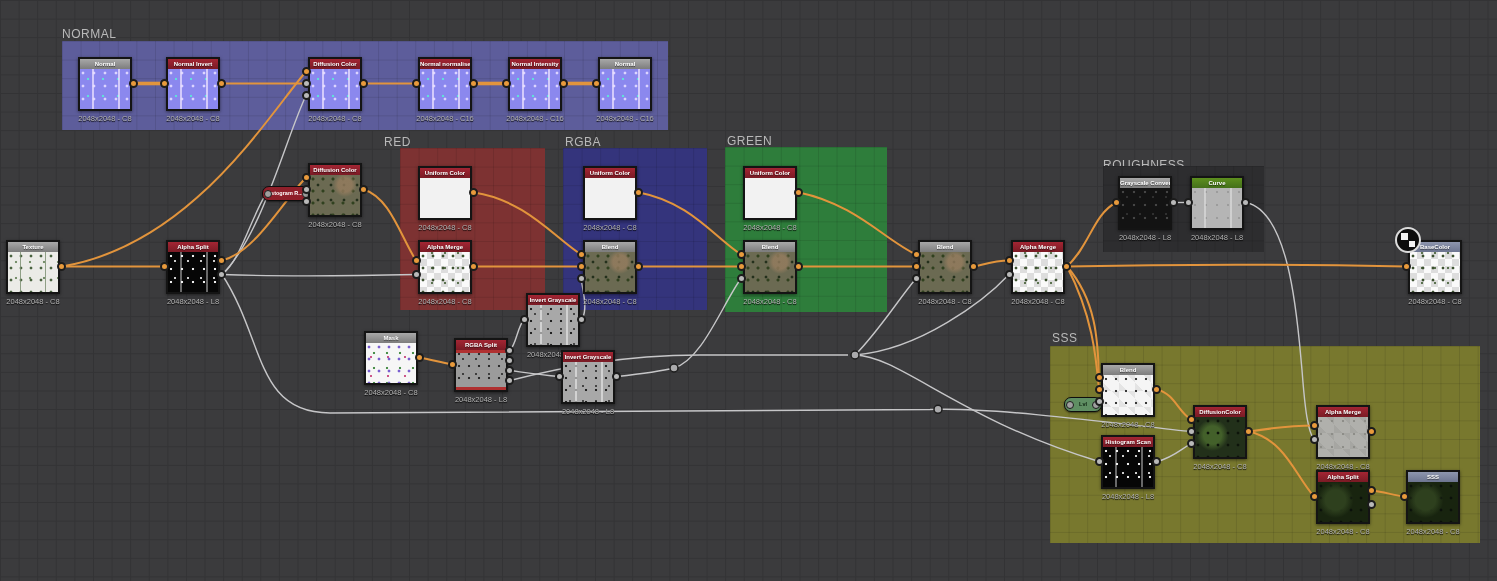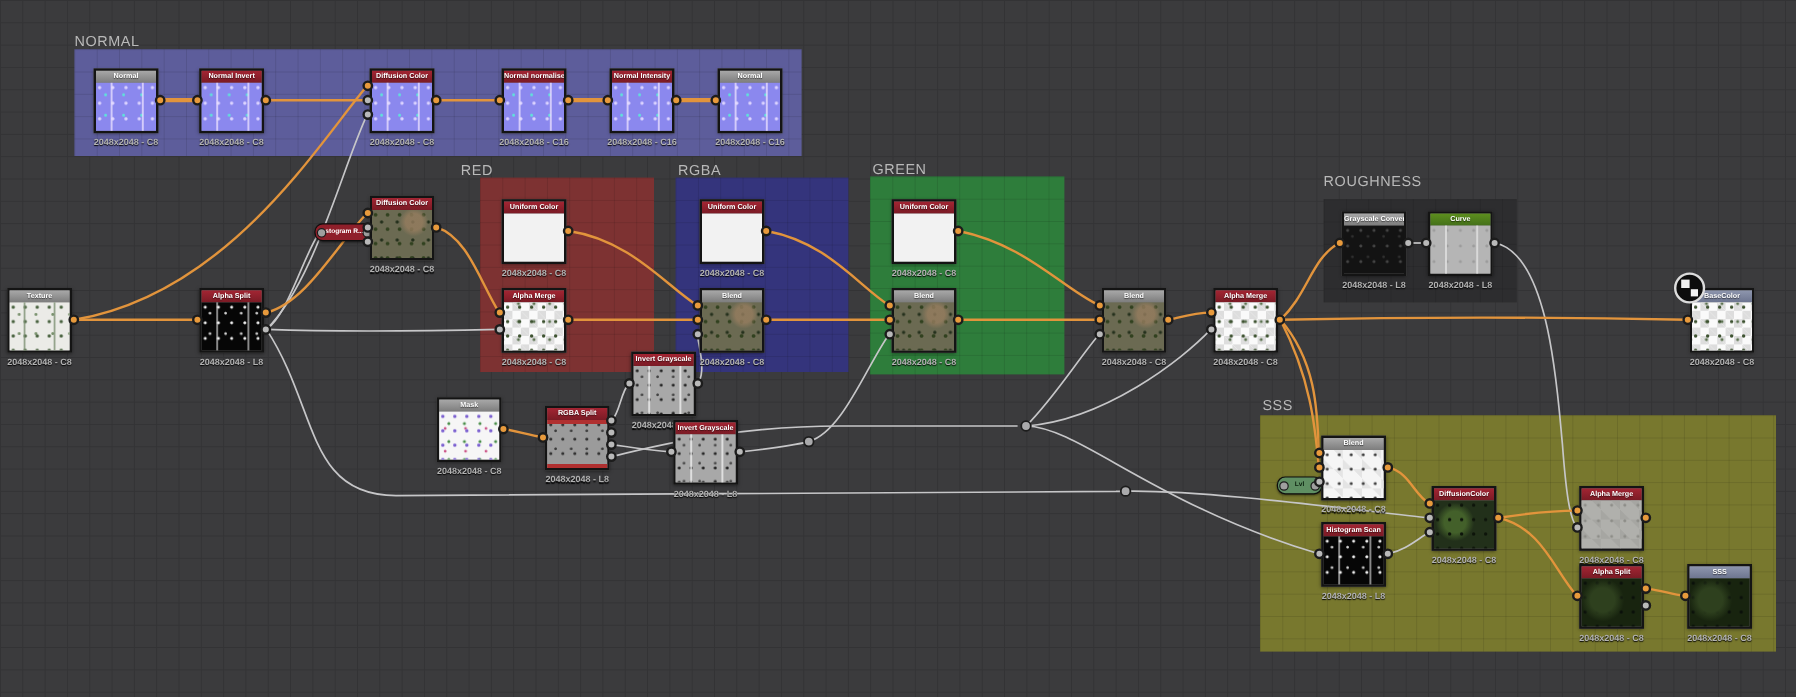--- a/index.html
+++ b/index.html
@@ -19,21 +19,21 @@
   circle.dot{fill:#a9a9ab;stroke:#1c1c1c;stroke-width:1.5;}
   .node{position:absolute;width:54px;z-index:3;}
   .bx{border:2px solid #141414;background:#777;box-shadow:0 1px 3px rgba(0,0,0,.5);}
   .hd{height:10px;font-size:6px;font-weight:bold;line-height:10px;text-align:center;color:#fff;
       overflow:hidden;white-space:nowrap;text-shadow:0 1px 1px rgba(0,0,0,.6);}
   .hd.red{background:linear-gradient(#a32533,#7a1b25);}
   .hd.gray{background:linear-gradient(#a8a8a8,#7d7d7d);}
   .hd.green{background:linear-gradient(#5d8f1e,#44701a);}
   .hd.slate{background:linear-gradient(#8e96ae,#6d7590);}
   .th{height:40px;}
-  .cap{position:absolute;top:57px;left:-20px;width:94px;text-align:center;font-size:7.5px;font-weight:bold;
+  .cap{position:absolute;top:57px;left:-20px;width:94px;text-align:center;font-size:7.5px;font-weight:normal;
        color:#b2b2b2;text-shadow:0 1px 1px #000;white-space:nowrap;}
   .pt{position:absolute;width:9px;height:9px;border-radius:50%;border:2px solid #1c1c1c;box-sizing:border-box;z-index:4;}
   .pt.l{left:-6px;} .pt.r{right:-6px;}
   .pt.o{background:#e89a3c;} .pt.g{background:#b9b9b9;}
   .pill{position:absolute;z-index:3;height:13px;border-radius:7px;border:1px solid #0e0e0e;
         font-size:5.5px;font-weight:bold;line-height:12px;color:#fff;text-align:center;
         box-shadow:0 1px 2px rgba(0,0,0,.5);}
   .pill.red{background:#8f1f2a;} .pill.grn{background:#5f8f63;color:#0d2210;}
   .pdot{position:absolute;top:2.5px;width:8px;height:8px;border-radius:50%;background:#9f9f9f;border:1px solid #1c1c1c;box-sizing:border-box;}
   .pdot.l{left:1px;} .pdot.r{right:1px;}
@@ -116,21 +116,21 @@
 <div id="canvas">
 
   <div class="gtitle" style="left:62px;top:27px">NORMAL</div>
   <div class="group" style="left:62px;top:41px;width:606px;height:89px;background-color:#5d5d9b"></div>
   <div class="gtitle" style="left:384px;top:135px">RED</div>
   <div class="group" style="left:400px;top:148px;width:145px;height:162px;background-color:#7d3232"></div>
   <div class="gtitle" style="left:565px;top:135px">RGBA</div>
   <div class="group" style="left:563px;top:148px;width:144px;height:162px;background-color:#34347c"></div>
   <div class="gtitle" style="left:727px;top:134px">GREEN</div>
   <div class="group" style="left:725px;top:147px;width:162px;height:165px;background-color:#2e7d3b"></div>
-  <div class="gtitle" style="left:1103px;top:144px">ROUGHNESS</div>
+  <div class="gtitle" style="left:1103px;top:158px">ROUGHNESS</div>
   <div class="group" style="left:1103px;top:166px;width:161px;height:86px;background-color:#2d2d2f"></div>
   <div class="gtitle" style="left:1052px;top:331px">SSS</div>
   <div class="group" style="left:1050px;top:346px;width:430px;height:197px;background-color:#78782e"></div>
 
   <svg class="wires" width="1497" height="581">
     <path class="g" d="M222,274.5 C262,235 285,140 306,95.5"></path>
     <path class="g" d="M222,274.5 C240,262 252,215 266,194"></path>
     <path class="g" d="M222,274.5 C290,277 350,276 416,274.5"></path>
     <path class="g" d="M222,274.5 C265,340 255,413 330,413 L930,409.5 C933,409.4 936,409.4 938,409.3"></path>
     <path class="g" d="M938,409.3 C1010,408 1150,428 1191,431.5"></path>

